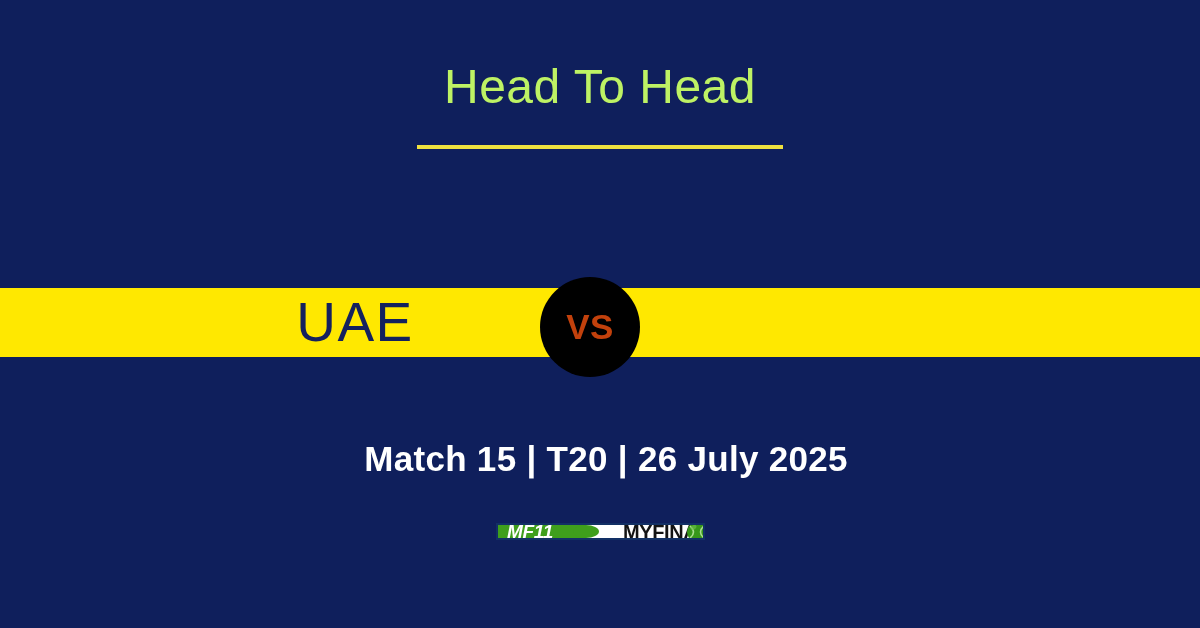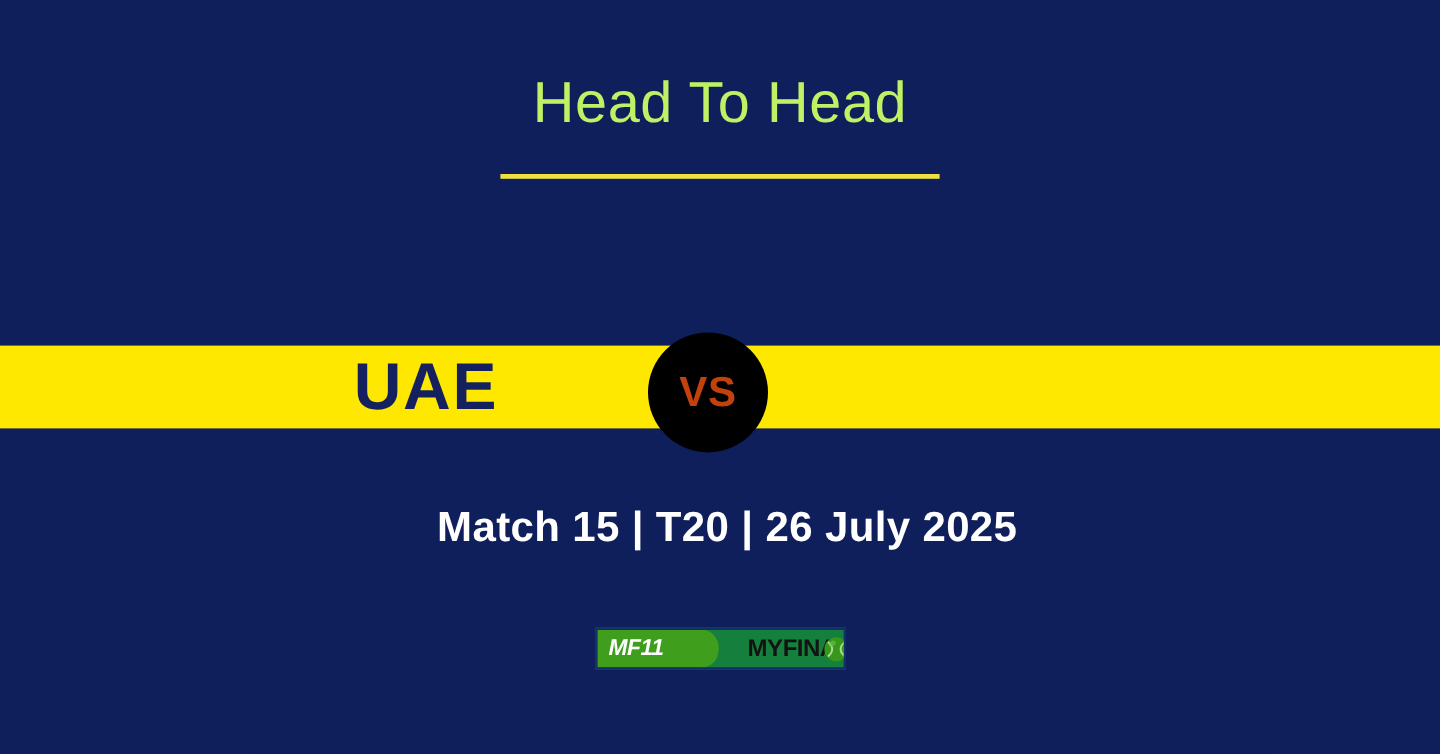--- a/index.html
+++ b/index.html
@@ -73,21 +73,21 @@
     height: 69px;
     background: #ffe800;
   }
 
   .team-name {
     position: absolute;
     top: 0;
     height: 69px;
     line-height: 69px;
     font-size: 55px;
-    font-weight: bold;
+    font-weight: normal;
     color: #14215e;
     letter-spacing: 1.5px;
     text-align: center;
     white-space: nowrap;
   }
 
   .team-name.home { left: 150px; width: 410px; }
   .team-name.away { left: 645px; width: 410px; }
 
   .versus-badge {
@@ -104,41 +104,41 @@
     letter-spacing: 0.5px;
     display: flex;
     align-items: center;
     justify-content: center;
     z-index: 4;
   }
 
   
   .match-meta {
     position: absolute;
-    top: 418px;
+    top: 437px;
     left: 0;
     width: 1200px;
     text-align: center;
     font-size: 35px;
     font-weight: bold;
     color: #ffffff;
     letter-spacing: 0.3px;
     line-height: 44px;
     white-space: nowrap;
     padding-left: 12px;
   }
 
   
   .brand-logo {
     position: absolute;
     top: 523px;
     left: 496px;
     width: 209px;
-    height: 35px;
-    background: #15803d;
+    height: 17px;
+    background: #ffffff;
     border: 2px solid #123065;
     display: flex;
     align-items: stretch;
     overflow: hidden;
     gap: 19px;
   }
 
   .brand-mark {
     position: relative;
     width: 88px;

